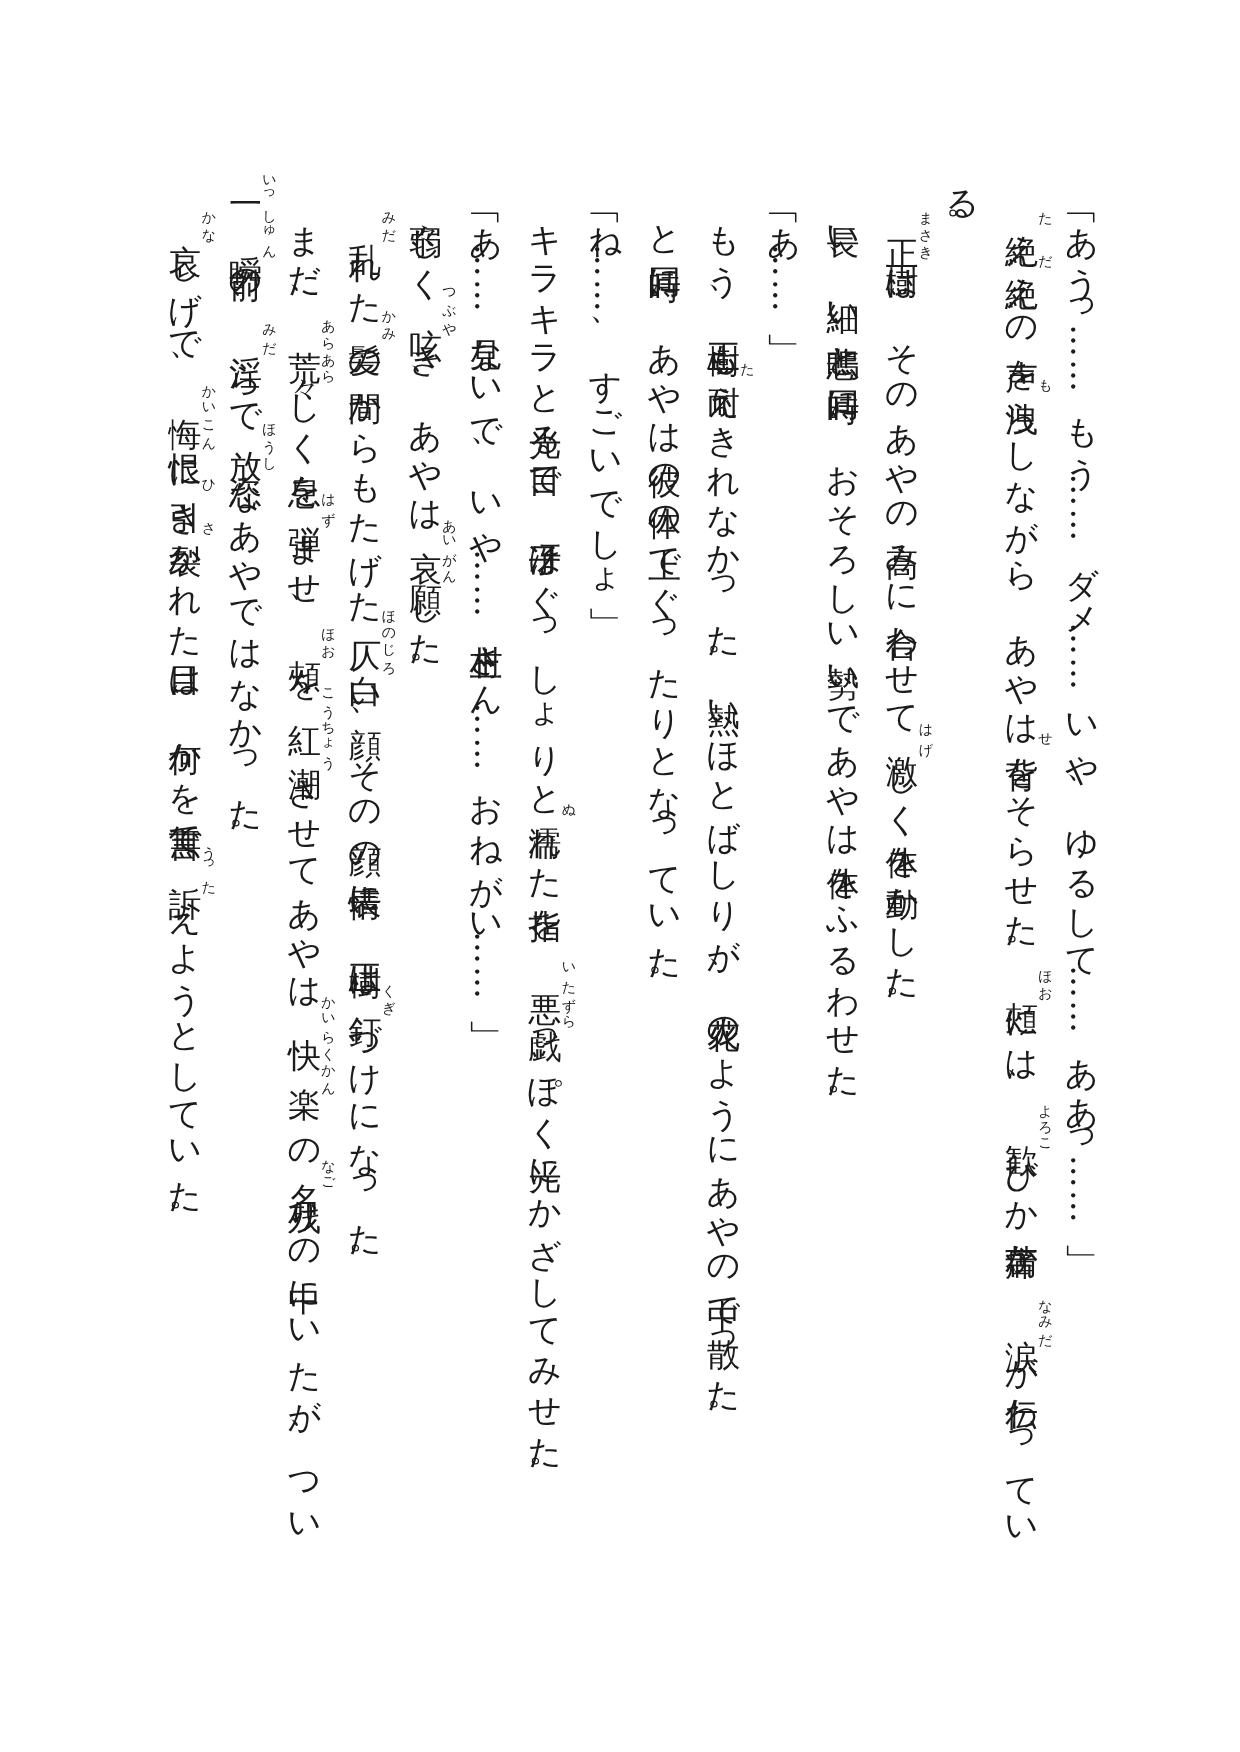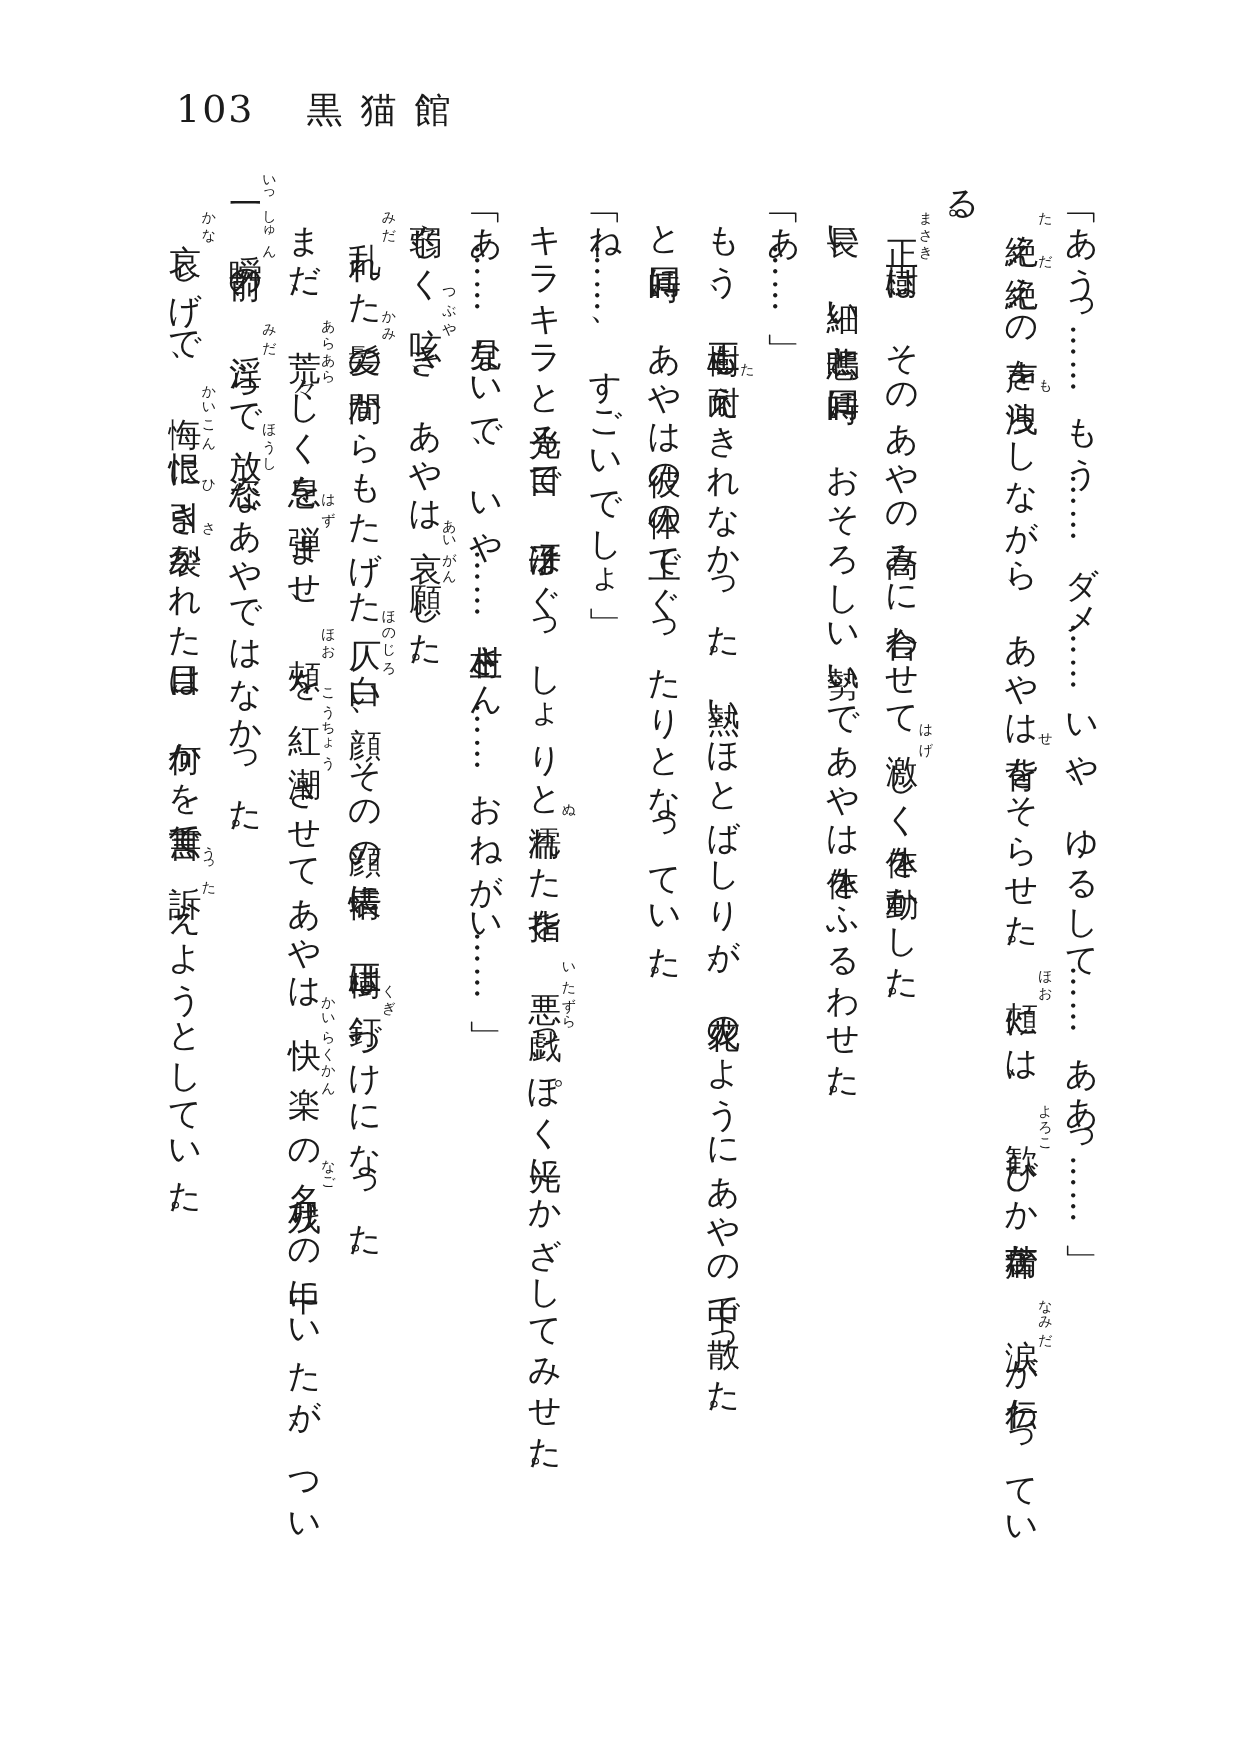--- a/index.html
+++ b/index.html
@@ -58,24 +58,20 @@
     font-size: 14px;
     letter-spacing: 1px;
     font-family: "DejaVu Serif", "Liberation Serif", serif;
   }
 </style>
 </head>
 <body>
 
 <div class="book-page">
 
-  <header class="page-header">
-    <span class="page-number">103</span>
-    <span class="page-title">黒猫館</span>
-  </header>
 
   <div class="body-text">
       <p>「あうっ……もう……ダメ……いや、ゆるして……ああっ……」</p>
       <p><ruby>絶<rt>た</rt></ruby>え<ruby>絶<rt>だ</rt></ruby>えの声を<ruby>洩<rt>も</rt></ruby>らしながら、あやは<ruby>背<rt>せ</rt></ruby>をそらせた。<ruby>頰<rt>ほお</rt></ruby>には、<ruby>歓<rt>よろこ</rt></ruby>びか苦痛か、<ruby>涙<rt>なみだ</rt></ruby>が伝わっている。</p>
       <p><ruby>正樹<rt>まさき</rt></ruby>は、そのあやの高みに合わせて<ruby>激<rt>はげ</rt></ruby>しく体を動かした。</p>
       <p>長い、細い悲鳴と同時に、おそろしい勢いであやは体をふるわせた。</p>
       <p>「あ……」</p>
       <p>もう、正樹も<ruby>耐<rt>た</rt></ruby>えきれなかった。熱いほとばしりが、火花のようにあやの中で散った。</p>
       <p>と同時に、あやは彼の体の上でぐったりとなっていた。</p>
       <p>「ね……、すごいでしょ」</p>

